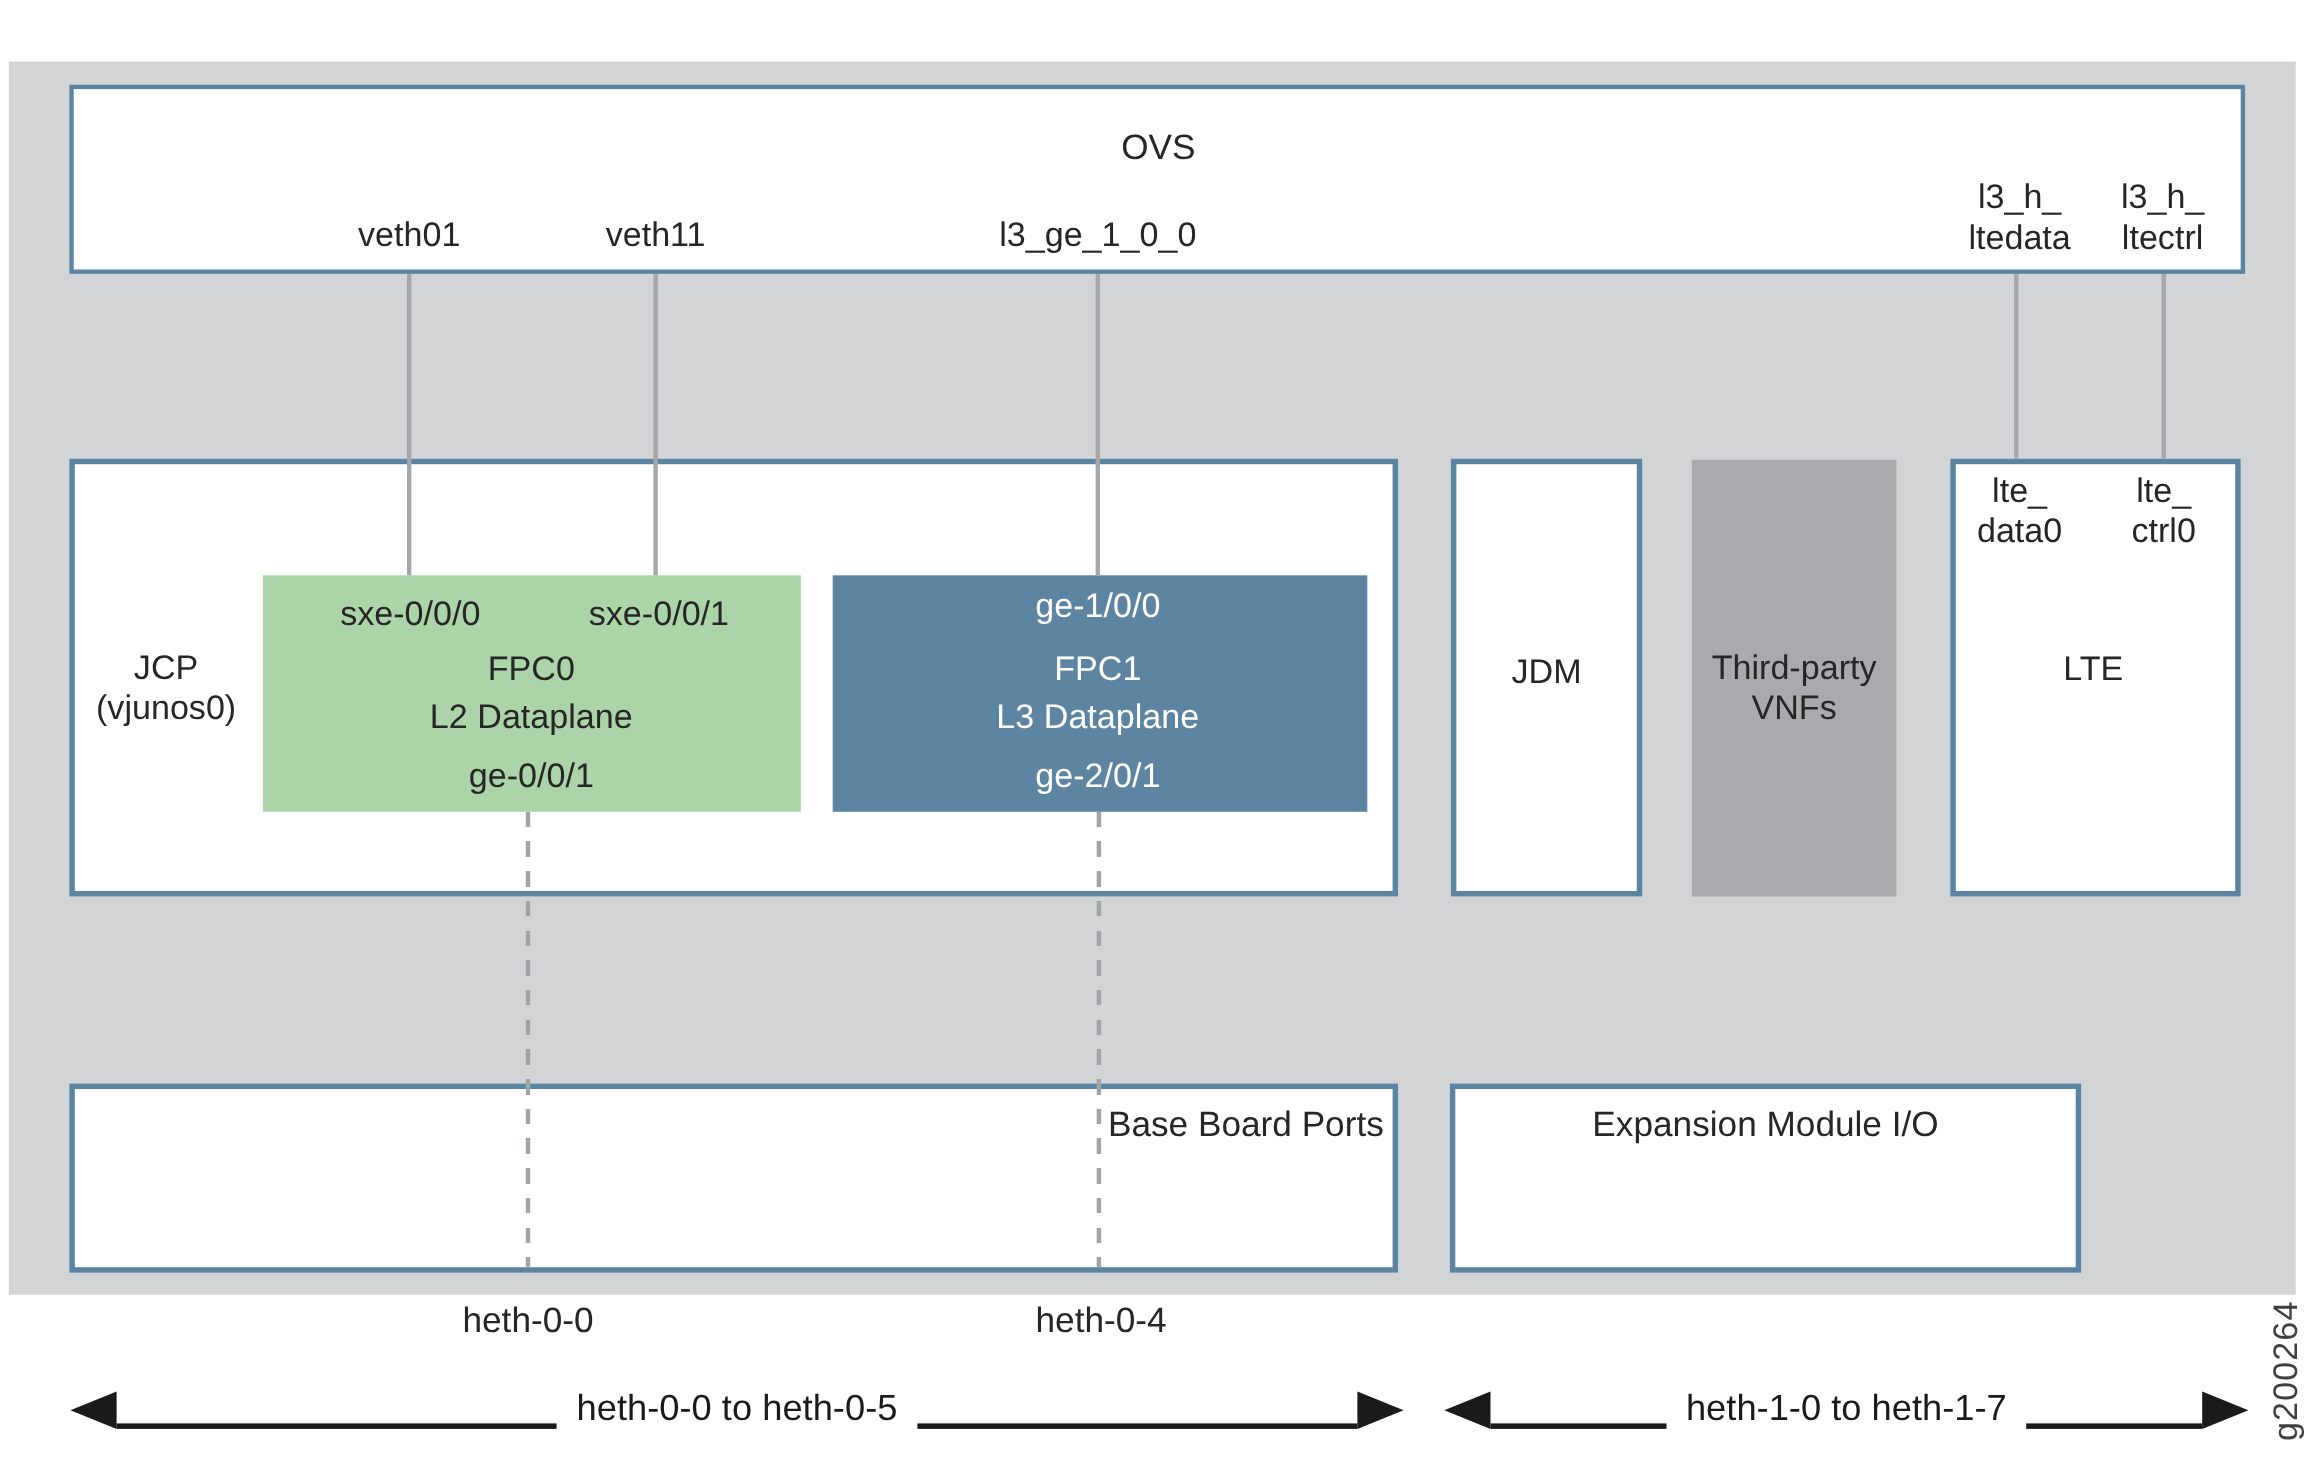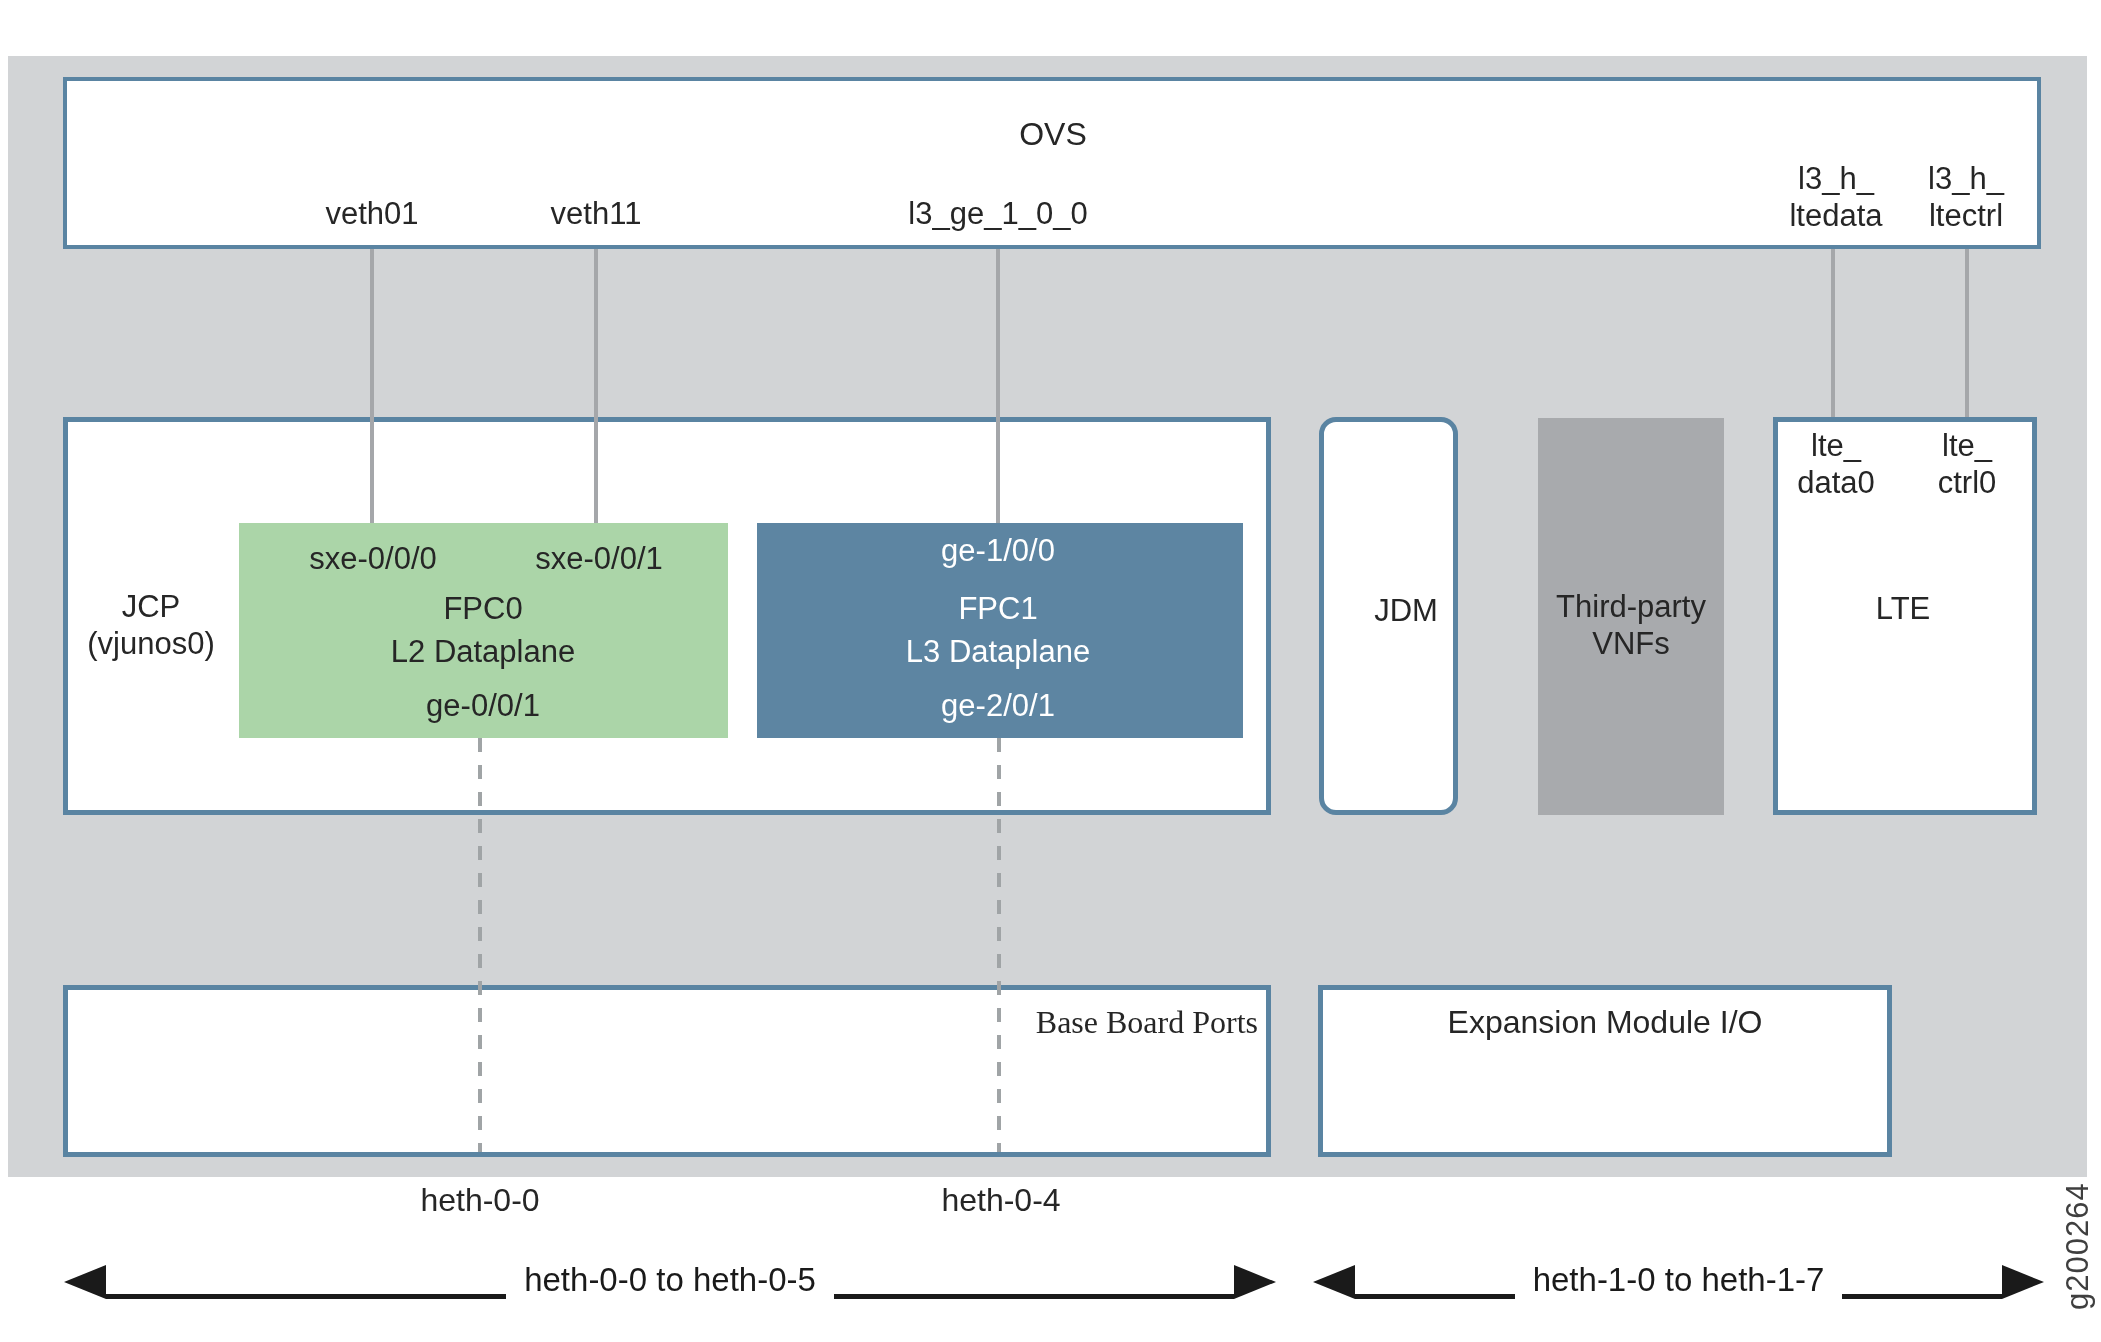--- a/index.html
+++ b/index.html
@@ -29,21 +29,21 @@
   .vline { position:absolute; width:4px; background:#a5a7aa; }
   .dline {
     position:absolute; width:4px;
     background:repeating-linear-gradient(to bottom, #a0a4a6 0px, #a0a4a6 14px, transparent 14px, transparent 27px);
   }
 
   .fpc { position:absolute; }
   .fpc.green { background:#abd5a8; }
   .fpc.blue  { background:#5d85a2; }
 
-  .corner-label { position:absolute; font-size:32px; white-space:nowrap; color:#262626;font-family:Liberation Serif, serif; }
+  .corner-label { position:absolute; font-size:32px; white-space:nowrap; color:#262626; }
   .center-x-label { position:absolute; left:0; right:0; text-align:center; font-size:32px; white-space:nowrap; color:#262626; }
 
   .range-arrow { position:absolute; display:flex; align-items:flex-end; height:38px; }
   .range-arrow .head-left  { width:0; height:0; border-top:17px solid transparent; border-bottom:17px solid transparent; border-right:42px solid #1a1a1a; flex:0 0 auto; }
   .range-arrow .head-right { width:0; height:0; border-top:17px solid transparent; border-bottom:17px solid transparent; border-left:42px solid #1a1a1a; flex:0 0 auto; }
   .range-arrow .shaft { flex:1 1 auto; height:5px; background:#1a1a1a; }
   .range-arrow .range-label { flex:0 0 auto; padding:0 18px; font-size:33px; white-space:nowrap; color:#1a1a1a; }
 
   .figure-id {
     position:absolute; left:2054px; top:1185px; width:48px; height:122px;
@@ -89,21 +89,21 @@
     </div>
 
     <div class="fpc blue" style="left:689px; top:101px; width:486px; height:215px;">
       <div class="lbl white" style="left:241px; top:27px;">ge-1/0/0</div>
       <div class="lbl white" style="left:241px; top:85px;">FPC1</div>
       <div class="lbl white" style="left:241px; top:128px;">L3 Dataplane</div>
       <div class="lbl white" style="left:241px; top:182px;">ge-2/0/1</div>
     </div>
   </div>
 
-  <div class="box thick" style="left:1319px; top:417px; width:139px; height:398px;border-radius:17px;">
+  <div class="box thick" style="left:1319px; top:417px; width:174px; height:398px;">
     <div class="lbl" style="left:82px; top:188px;">JDM</div>
   </div>
 
   <div class="fill-box" style="left:1538px; top:418px; width:186px; height:397px; background:#a8aaad;">
     <div class="lbl" style="left:93px; top:207px;">
       <span>Third-party</span>
       <span>VNFs</span>
     </div>
   </div>
 

